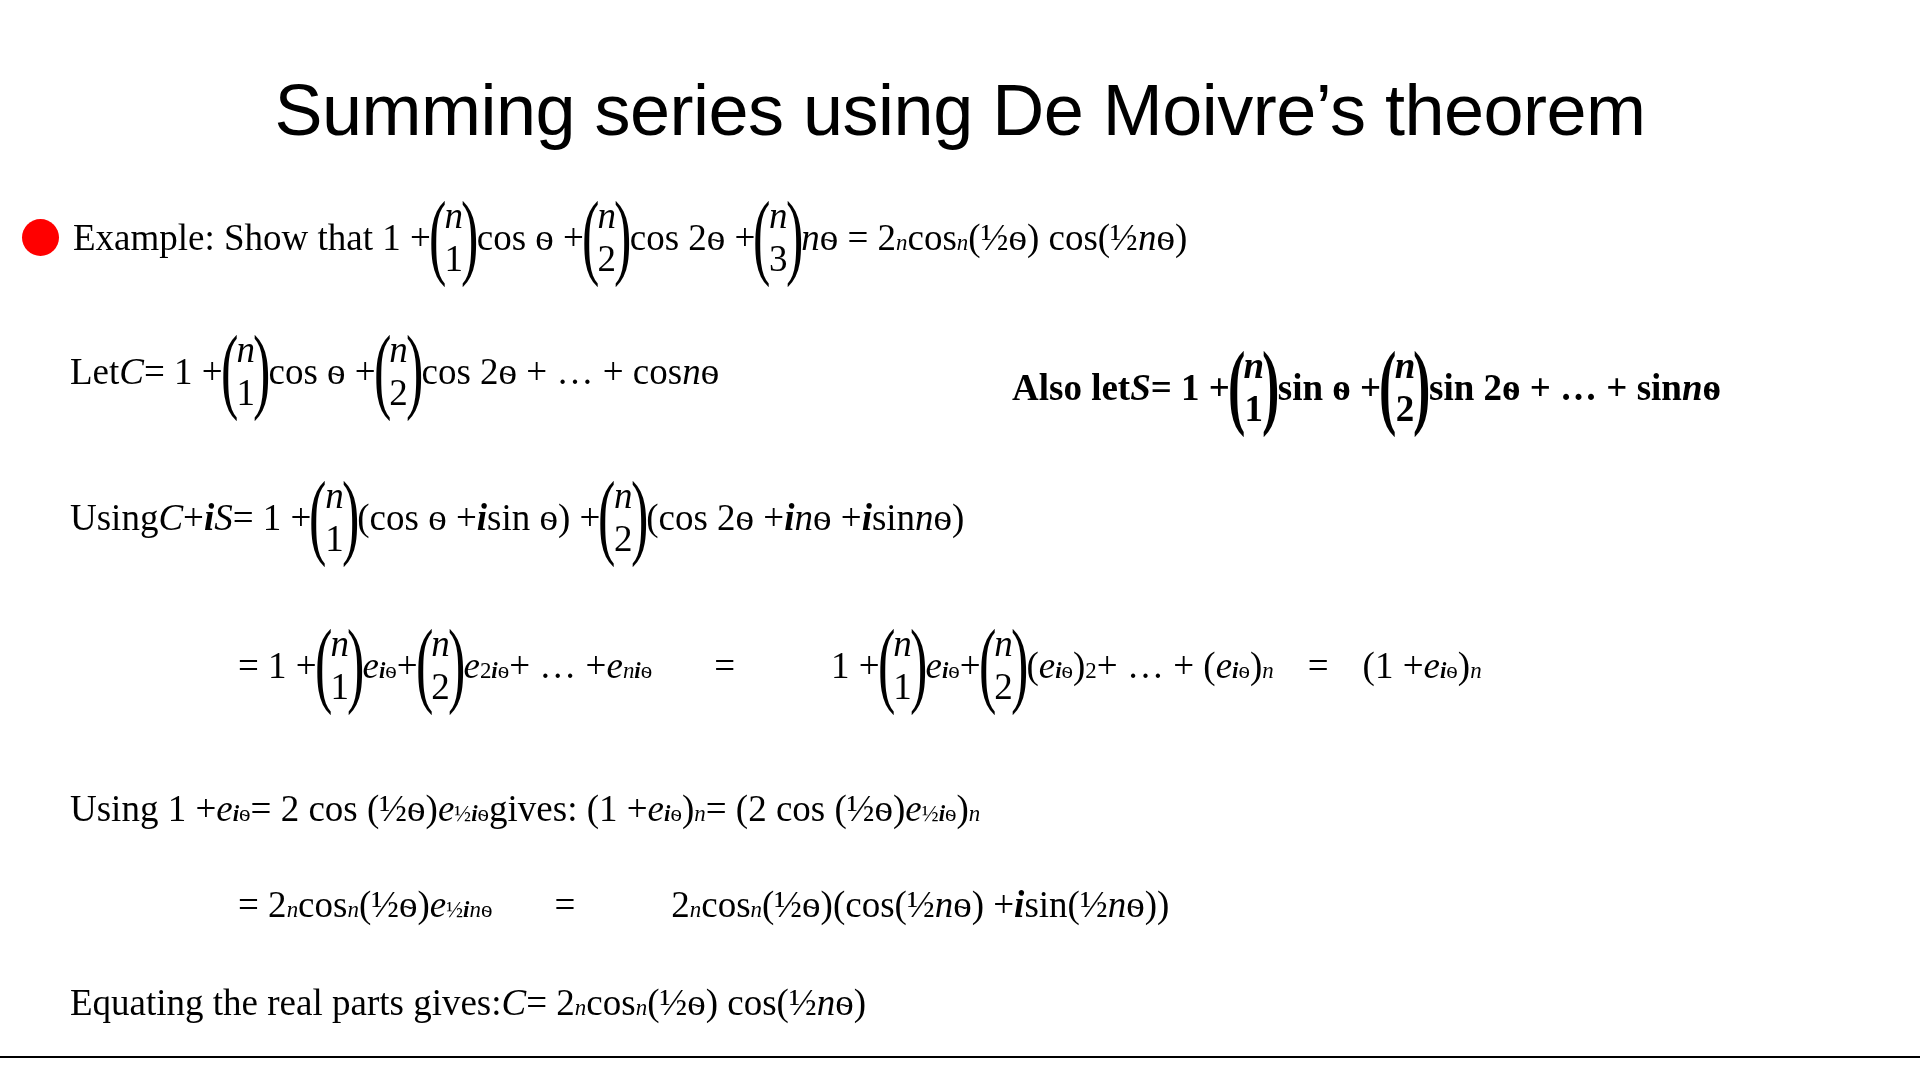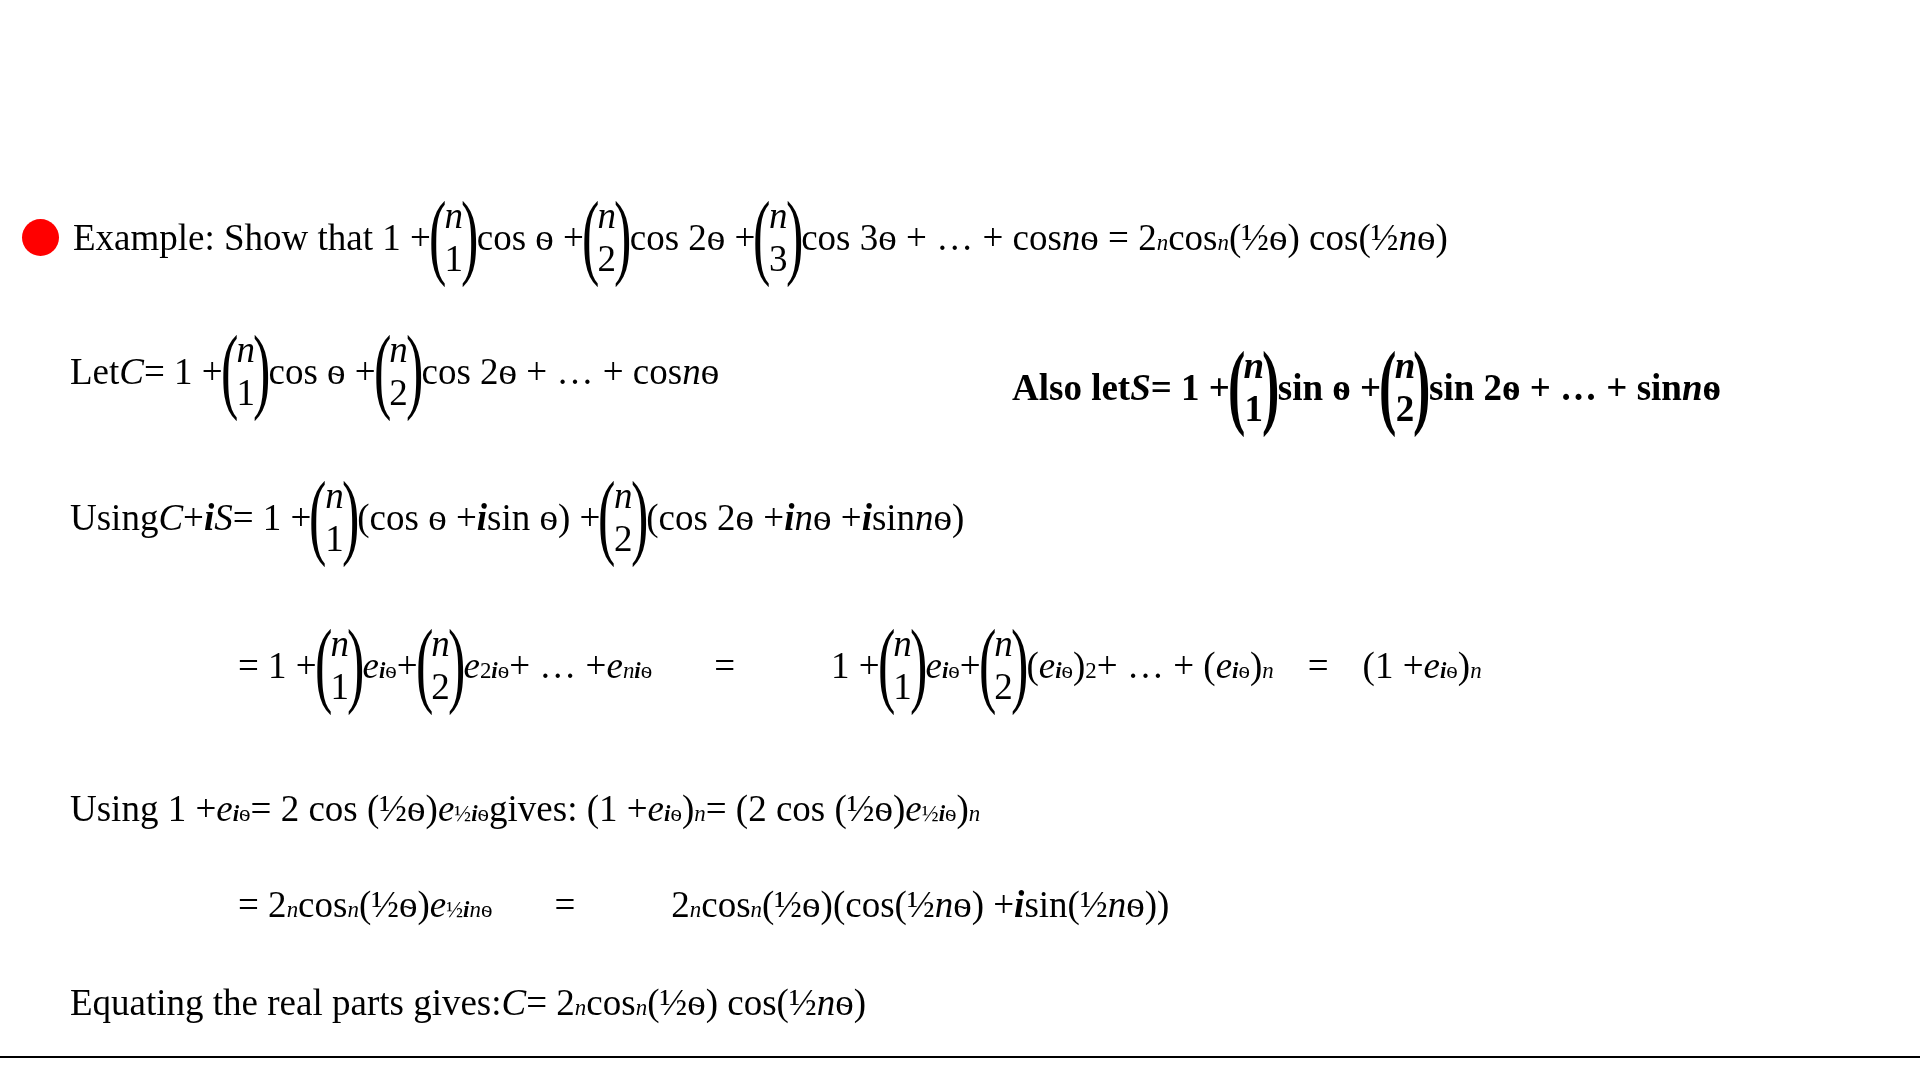--- a/index.html
+++ b/index.html
@@ -135,20 +135,23 @@
     width: 1920px;
     height: 2px;
     background: #000000;
   }
 </style>
 </head>
 <body>
 
 <div id="slide">
 
+  <div id="title-block">
+    <div id="slide-title">Summing series using De Moivre’s theorem</div>
+  </div>
 
   <div class="row" id="bullet-row">
     <span class="bullet-dot"></span>
     <span class="math">
       <span>Example: Show that 1 +</span>
       <span class="binom">
         <span class="binom-inner">
           <span class="paren left">(</span>
           <span class="binom-col">
             <span class="top">n</span>
@@ -172,21 +175,20 @@
       <span class="binom">
         <span class="binom-inner">
           <span class="paren left">(</span>
           <span class="binom-col">
             <span class="top">n</span>
             <span class="bot">3</span>
           </span>
           <span class="paren right">)</span>
         </span>
       </span>
-      <span>cos 3ѳ + … + cos </span>
         <span class="it">n</span>
         <span>ѳ = 2</span>
         <sup class="s it">n</sup>
         <span> cos</span>
         <sup class="s it">n</sup>
         <span>(½ѳ) cos(½</span>
         <span class="it">n</span>
         <span>ѳ)</span>
     </span>
   </div>

